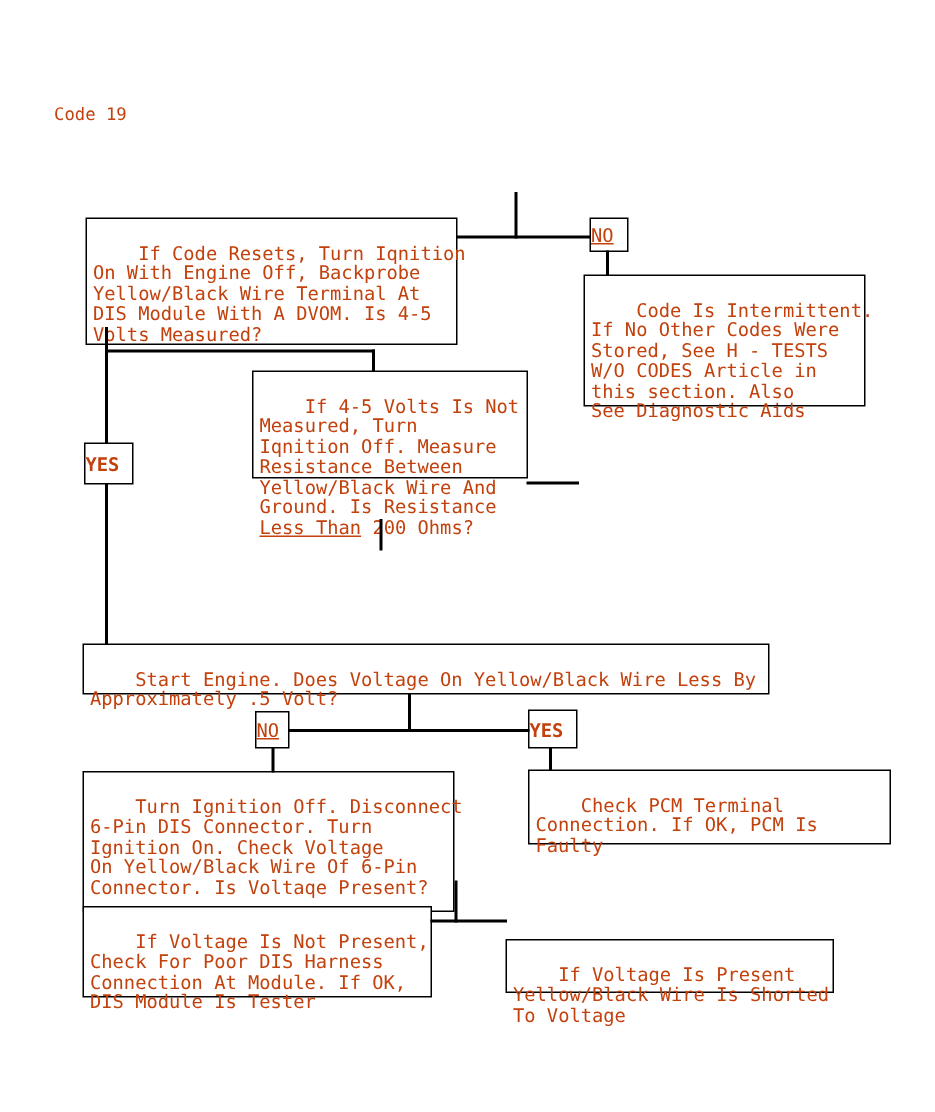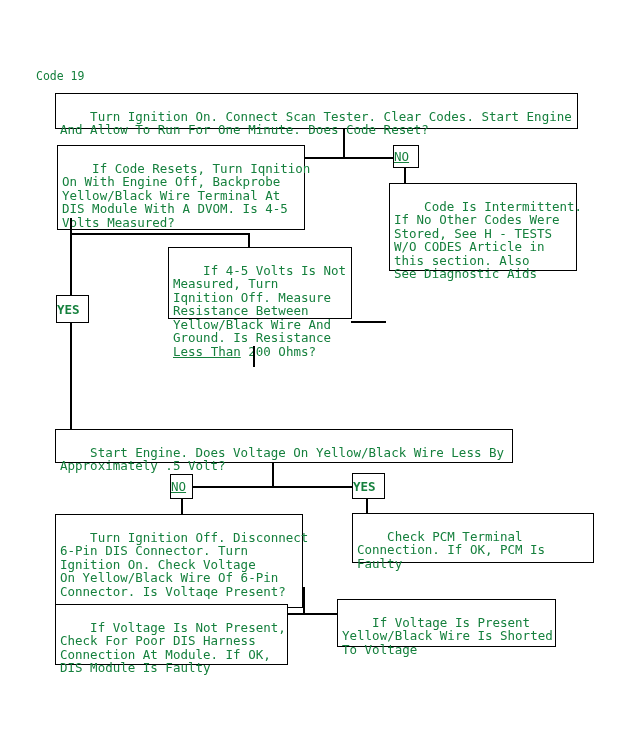--- a/index.html
+++ b/index.html
@@ -2,21 +2,21 @@
 <html><head>
 <meta charset="utf-8">
 <style>
   html, body { margin: 0; padding: 0; background: #ffffff; }
   #canvas {
     position: relative;
     width: 623px;
     height: 741px;
     background: #ffffff;
     font-family: "DejaVu Sans Mono", "Liberation Mono", monospace;
-    color: #15803d;
+    color: #c2410c;
   }
   .page-title {
     position: absolute;
     left: 36px; top: 69px;
     font-size: 11.5px;
     white-space: pre;
   }
   .box {
     position: absolute;
     box-sizing: border-box;
@@ -49,24 +49,20 @@
   .hline { height: 1.5px; }
   .vline { width: 1.5px; }
 </style>
 </head>
 <body>
 
 <div id="canvas">
 
   <div class="page-title">Code 19</div>
 
-  <div class="box" style="left:55px; top:93px; width:523px; height:36px">
-    <span>Turn Ignition On. Connect Scan Tester. Clear Codes. Start Engine
-And Allow To Run For One Minute. Does Code Reset?</span>
-  </div>
 
   <div class="box" style="left:57px; top:145px; width:248px; height:85px">
     <span>If Code Resets, Turn Iqnition
 On With Engine Off, Backprobe
 Yellow/Black Wire Terminal At
 DIS Module With A DVOM. Is 4-5
 Volts Measured?</span>
   </div>
 
   <div class="tag no" style="left:393px; top:145px; width:26px; height:23px">
@@ -122,24 +118,24 @@
   <div class="box" style="left:352px; top:513px; width:242px; height:50px">
     <span>Check PCM Terminal
 Connection. If OK, PCM Is
 Faulty</span>
   </div>
 
   <div class="box" style="left:55px; top:604px; width:233px; height:61px">
     <span>If Voltage Is Not Present,
 Check For Poor DIS Harness
 Connection At Module. If OK,
-DIS Module Is Faulty</span>
+DIS Module Is Tester</span>
   </div>
 
-  <div class="box" style="left:337px; top:599px; width:219px; height:48px">
+  <div class="box" style="left:337px; top:626px; width:219px; height:36px">
     <span>If Voltage Is Present
 Yellow/Black Wire Is Shorted
 To Voltage</span>
   </div>
 
   <div class="vline" style="left:343px; top:128px; height:31px"></div>
   <div class="hline" style="left:304px; top:157px; width:90px"></div>
   <div class="vline" style="left:404px; top:167px; height:17px"></div>
   <div class="vline" style="left:70px; top:218px; height:78px"></div>
   <div class="hline" style="left:70px; top:233px; width:180px"></div>

